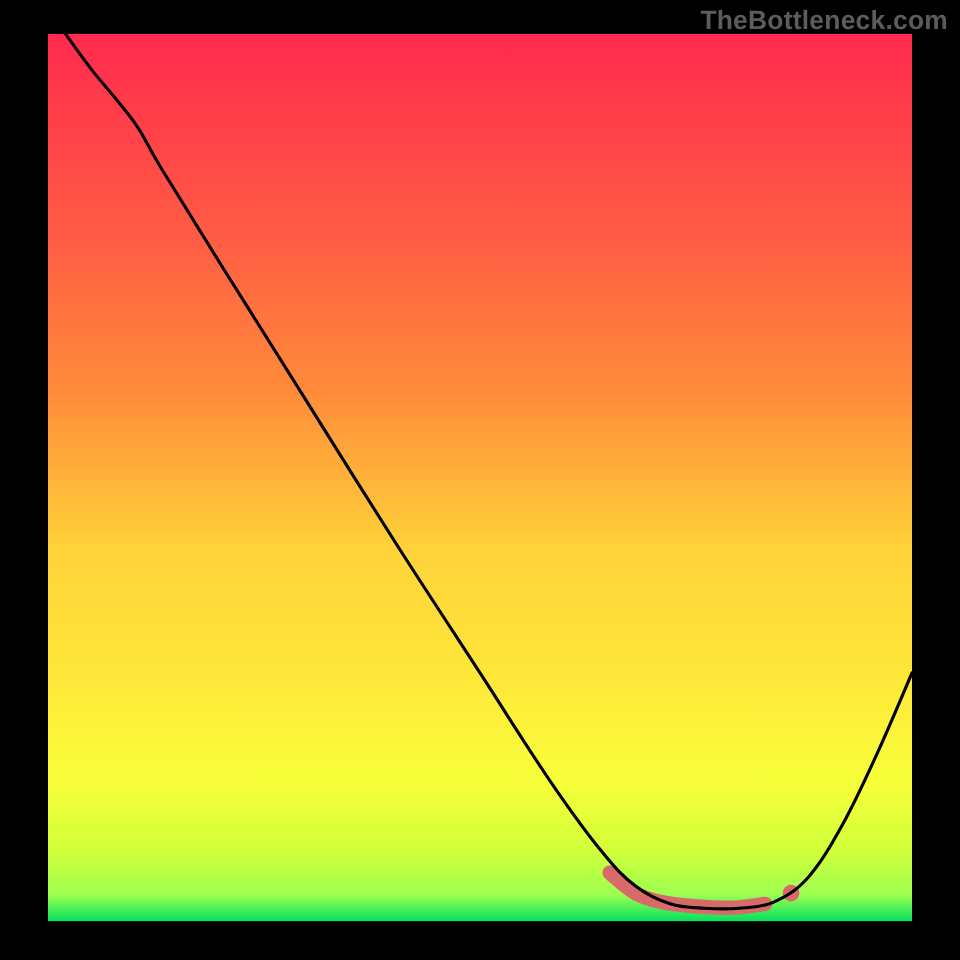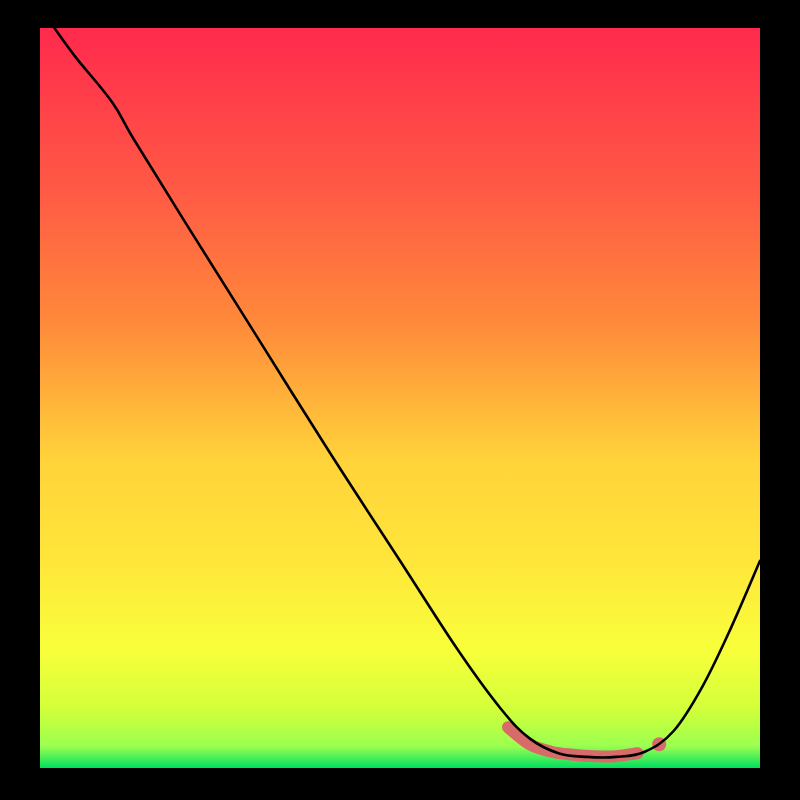--- a/index.html
+++ b/index.html
@@ -39,20 +39,21 @@
     display: block;
     width: 100%;
     height: 100%;
   }
 </style>
 </head>
 <body>
 
 <div class="frame">
 
+  <div class="watermark">TheBottleneck.com</div>
 
   <div class="plot-area">
     <svg viewBox="0 0 720 740" preserveAspectRatio="none">
       <defs>
         <linearGradient id="bgGrad" x1="0" y1="0" x2="0" y2="1">
           <stop id="g0" offset="0%" stop-color="#ff2a4d"></stop>
           <stop id="g1" offset="22%" stop-color="#ff5a45"></stop>
           <stop id="g2" offset="40%" stop-color="#ff8a3a"></stop>
           <stop id="g3" offset="58%" stop-color="#ffd23a"></stop>
           <stop id="g4" offset="72%" stop-color="#ffe63a"></stop>

